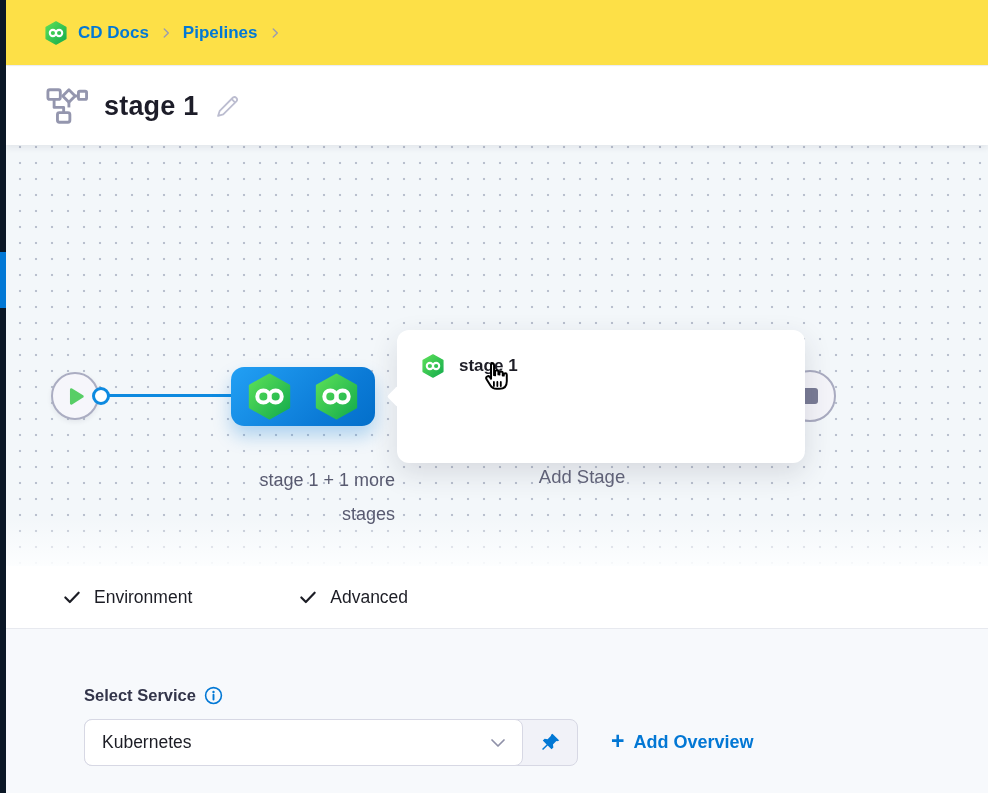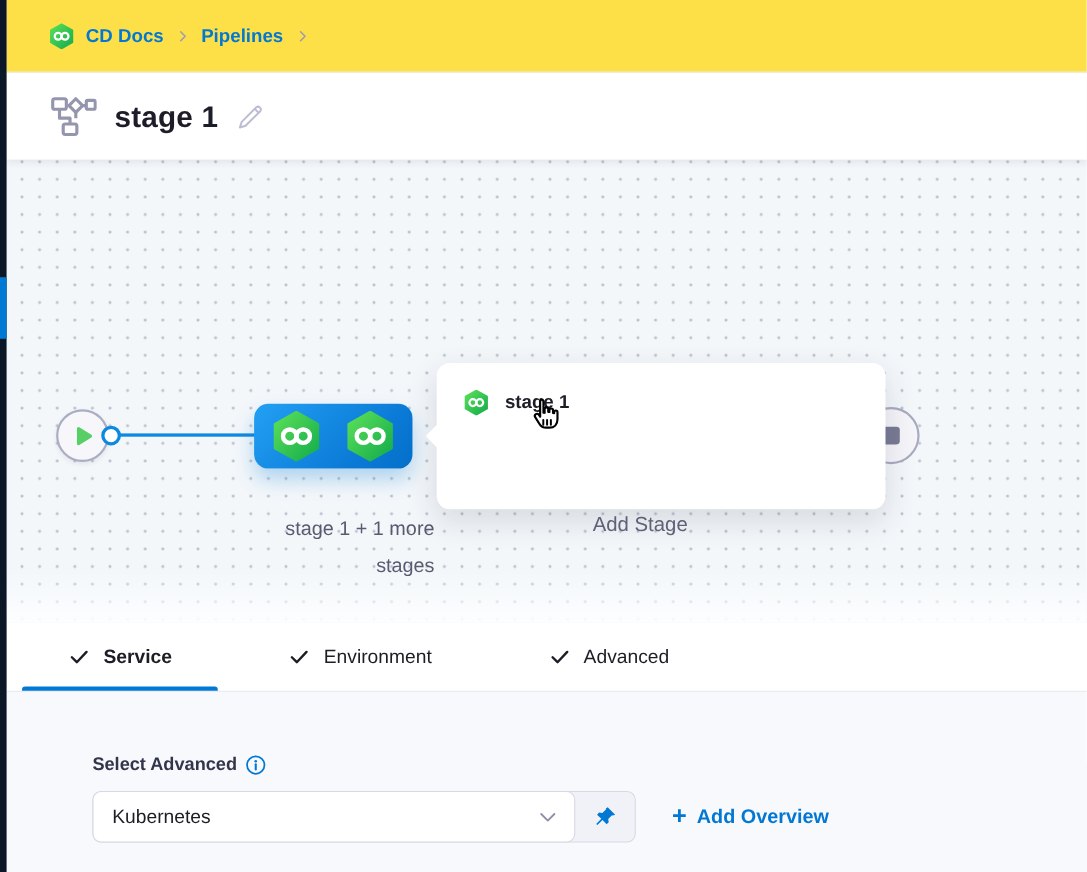--- a/index.html
+++ b/index.html
@@ -232,43 +232,37 @@
     <svg class="hand-cursor" viewBox="0 0 24 24">
       <path d="M9.3 2.1c.8 0 1.4.6 1.4 1.4v6.6l.7.08V8c0-.6.5-1.1 1.1-1.1.6 0 1.1.5 1.1 1.1v1.6l.7.1v-1c0-.6.5-1.1 1.1-1.1.6 0 1.1.5 1.1 1.1v1.6l.7.1v-.6c0-.55.45-1 1-1s1 .45 1 1v4.3c0 3.2-1.9 5.1-4.9 5.1h-1.9c-2.1 0-3.3-.8-4.2-2.4l-2.5-4c-.4-.6-.2-1.4.4-1.8.6-.36 1.35-.2 1.75.35l.85 1.2V3.5c0-.8.6-1.4 1.4-1.4z" fill="#fff" stroke="#000" stroke-width="1.3" stroke-linejoin="round"></path>
       <path d="M10.6 14.6v2.8M12.9 14.6v2.8M15.2 14.6v2.8" stroke="#000" stroke-width="1.2" stroke-linecap="round"></path>
     </svg>
   </div>
 
   <div class="fade-bottom"></div>
 </div>
 
 <div class="tab-bar">
-  <div class="tab active">
-    <svg width="20" height="20">
-        <use href="#checkMark"></use>
-      </svg>
-    <span>Service</span>
-  </div>
   <div class="tab">
     <svg width="20" height="20">
         <use href="#checkMark"></use>
       </svg>
     <span>Environment</span>
   </div>
   <div class="tab">
     <svg width="20" height="20">
         <use href="#checkMark"></use>
       </svg>
     <span>Advanced</span>
   </div>
 </div>
 
 <div class="service-panel">
   <div class="select-label-row">
-    <span class="select-label">Select Advanced</span>
+    <span class="select-label">Select Service</span>
     <svg width="19" height="19" viewBox="0 0 24 24" style="cursor:pointer">
       <circle cx="12" cy="12" r="10" stroke="#0278d5" stroke-width="2" fill="none"></circle>
       <circle cx="12" cy="7.6" r="1.5" fill="#0278d5"></circle>
       <path d="M12 11v6" stroke="#0278d5" stroke-width="2.4" stroke-linecap="round"></path>
     </svg>
   </div>
   <div class="widget-row">
     <div class="service-widget">
       <div class="service-select">
         <span class="value">Kubernetes</span>

